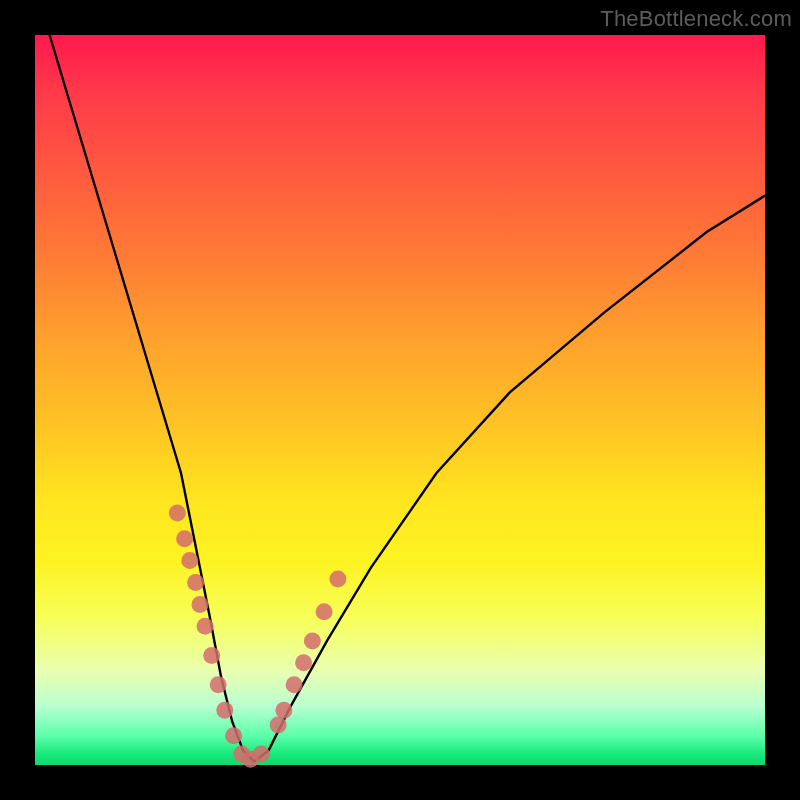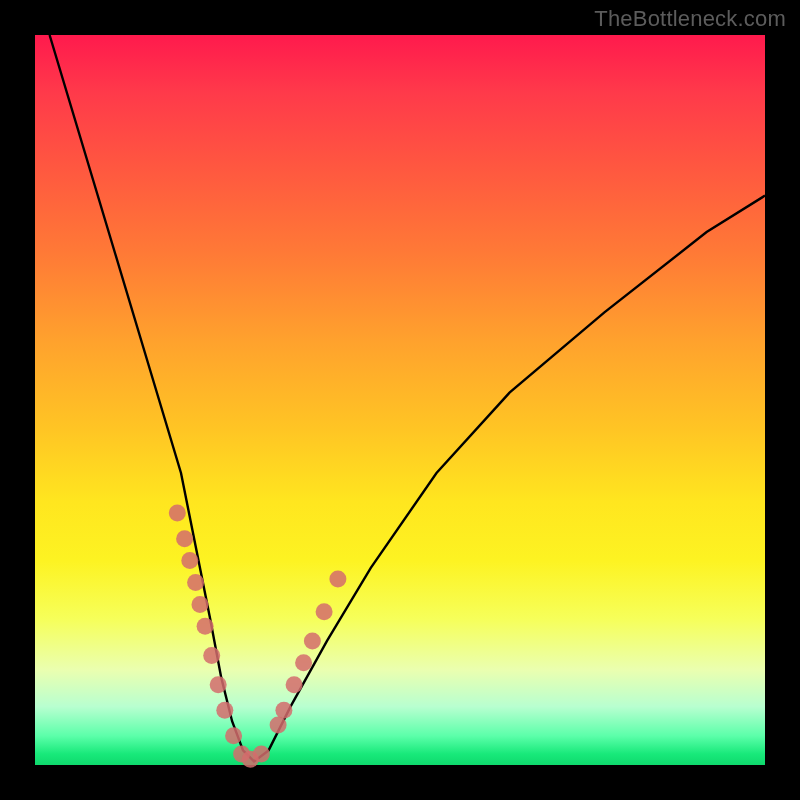--- a/index.html
+++ b/index.html
@@ -40,21 +40,21 @@
       #eaffb0 87%,
       #b8ffd0 92%,
       #5cffaa 96%,
       #18e97a 98.5%,
       #0fd96d 100%
     );
   }
   .watermark {
     position: absolute;
     top: 6px;
-    right: 14px;
+    right: 8px;
     color: #5c5c5c;
     font-size: 22px;
     font-weight: 400;
     letter-spacing: 0.2px;
     user-select: none;
   }
   svg.curve {
     position: absolute;
     left: 0;
     top: 0;

